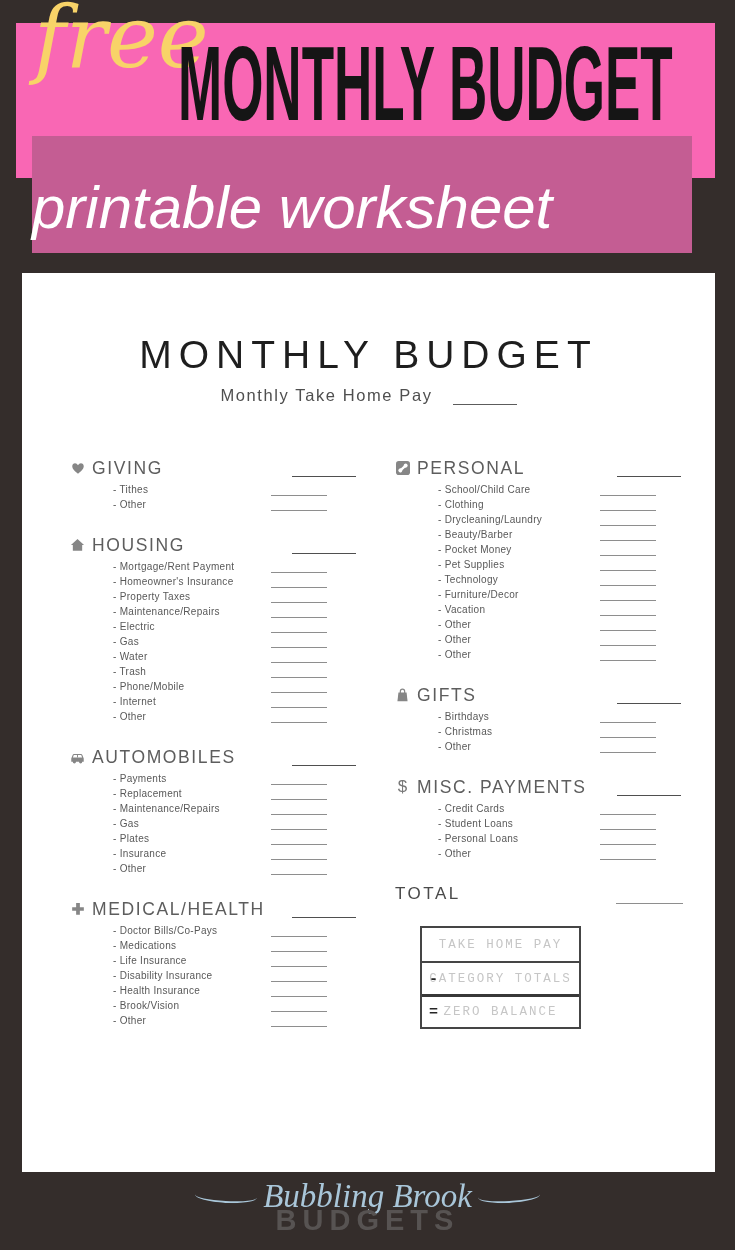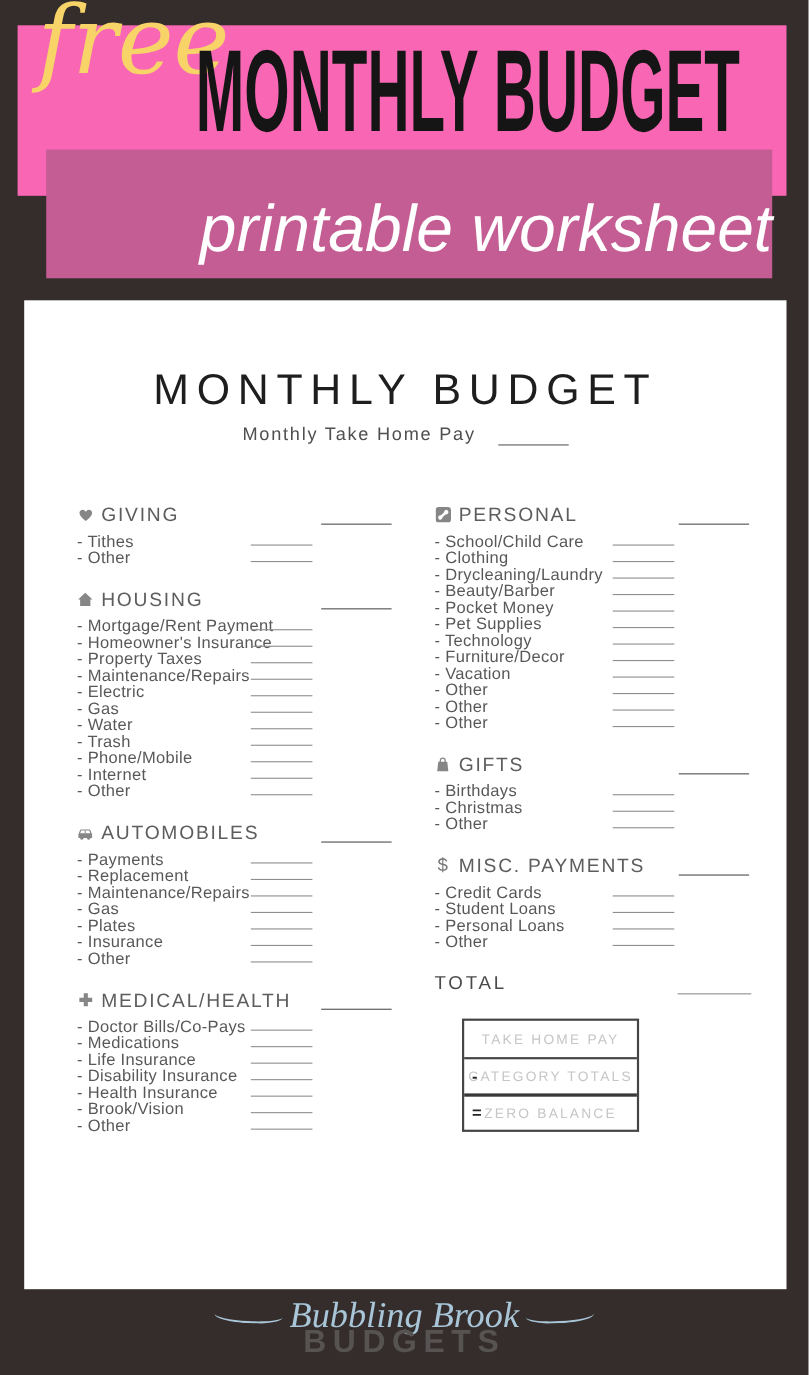--- a/index.html
+++ b/index.html
@@ -10,23 +10,23 @@
     font-family:"Liberation Sans", sans-serif;
     overflow:hidden;
   }
 
   
   .banner-hot {
     position:absolute; left:16px; top:23px; width:699px; height:155px;
     background:#f967b4; z-index:1;
   }
   .banner-muted {
-    position:absolute; left:42px; top:136px; width:660px; height:117px;
+    position:absolute; left:32px; top:136px; width:660px; height:117px;
     background:#c45d93; z-index:2;
-    display:flex; align-items:center; justify-content:flex-end;
+    display:flex; align-items:center; justify-content:flex-start;
   }
   .free-word {
     position:absolute; left:34px; top:-6px; z-index:3;
     font-family:"DejaVu Serif", serif; font-style:italic;
     font-size:86px; color:#f8d368; line-height:1;
   }
   .banner-title {
     position:absolute; left:178px; top:30px; z-index:3;
     font-size:106px; font-weight:bold; color:#151515; line-height:1;
     letter-spacing:0px; white-space:nowrap;
@@ -72,41 +72,41 @@
   .sec-icon svg { display:block; }
   .dollar-glyph { font-size:17px; color:#777; font-weight:normal; }
   .section-title {
     margin-left:7px; font-size:17.5px; letter-spacing:1.6px; color:#5d5d5d;
     white-space:nowrap;
   }
   .section-total-line {
     position:absolute; left:222px; width:64px; bottom:1px;
     border-bottom:1.6px solid #4f4f4f;
   }
-  .item { position:relative; height:15px; font-size:15px; }
+  .item { position:relative; height:15px; font-size:10px;margin-left:43px; }
   .item-label { color:#585858; letter-spacing:0.3px; white-space:nowrap; }
   .amount-line {
     position:absolute; top:11px; height:0;
     border-bottom:1.2px solid #8e8e8e;
   }
   .col-left  .amount-line { left:158px; width:56px; }
   .col-right .amount-line { left:162px; width:56px; }
 
   
   .total-row { position:relative; height:22px; margin-top:1px; }
   .total-label { font-size:17px; letter-spacing:2.5px; color:#4a4a4a; }
   .total-line {
     position:absolute; left:221px; width:67px; bottom:2px;
     border-bottom:1.4px solid #8e8e8e;
   }
 
   
   .summary-box {
     margin:20px 0 0 25px; width:161px;
-    border:2px solid #454545; background:#fff;
+    border:2px solid #454545; background:#fff;font-family:Liberation Mono, monospace;
   }
   .summary-row {
     position:relative; height:33px;
     display:flex; align-items:center; justify-content:center;
   }
   .summary-row + .summary-row { border-top:2px solid #454545; }
   .summary-row:last-child { border-top:3px solid #383838; }
   .summary-op {
     position:absolute; left:7px; top:50%; transform:translateY(-50%);
     color:#262626; font-weight:bold; font-size:15px;

